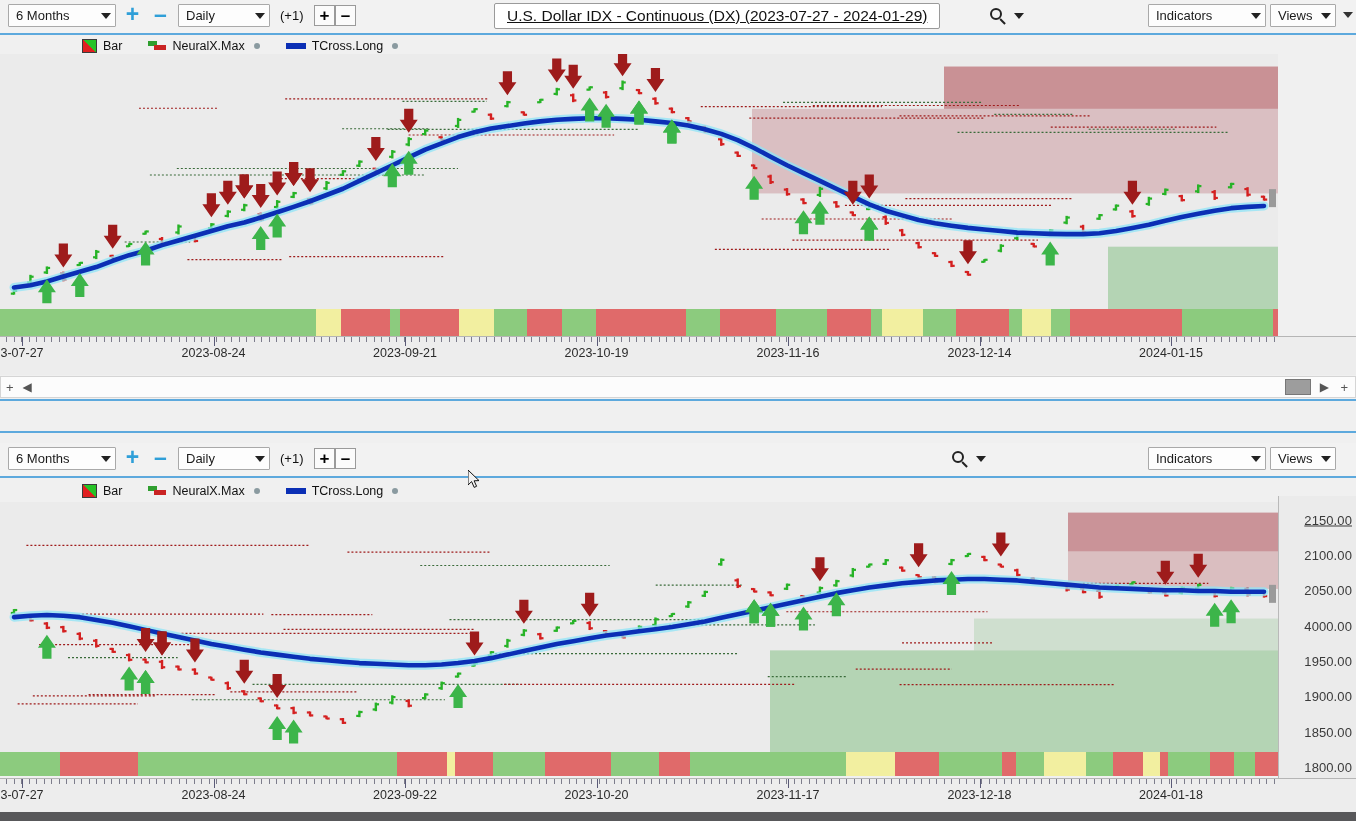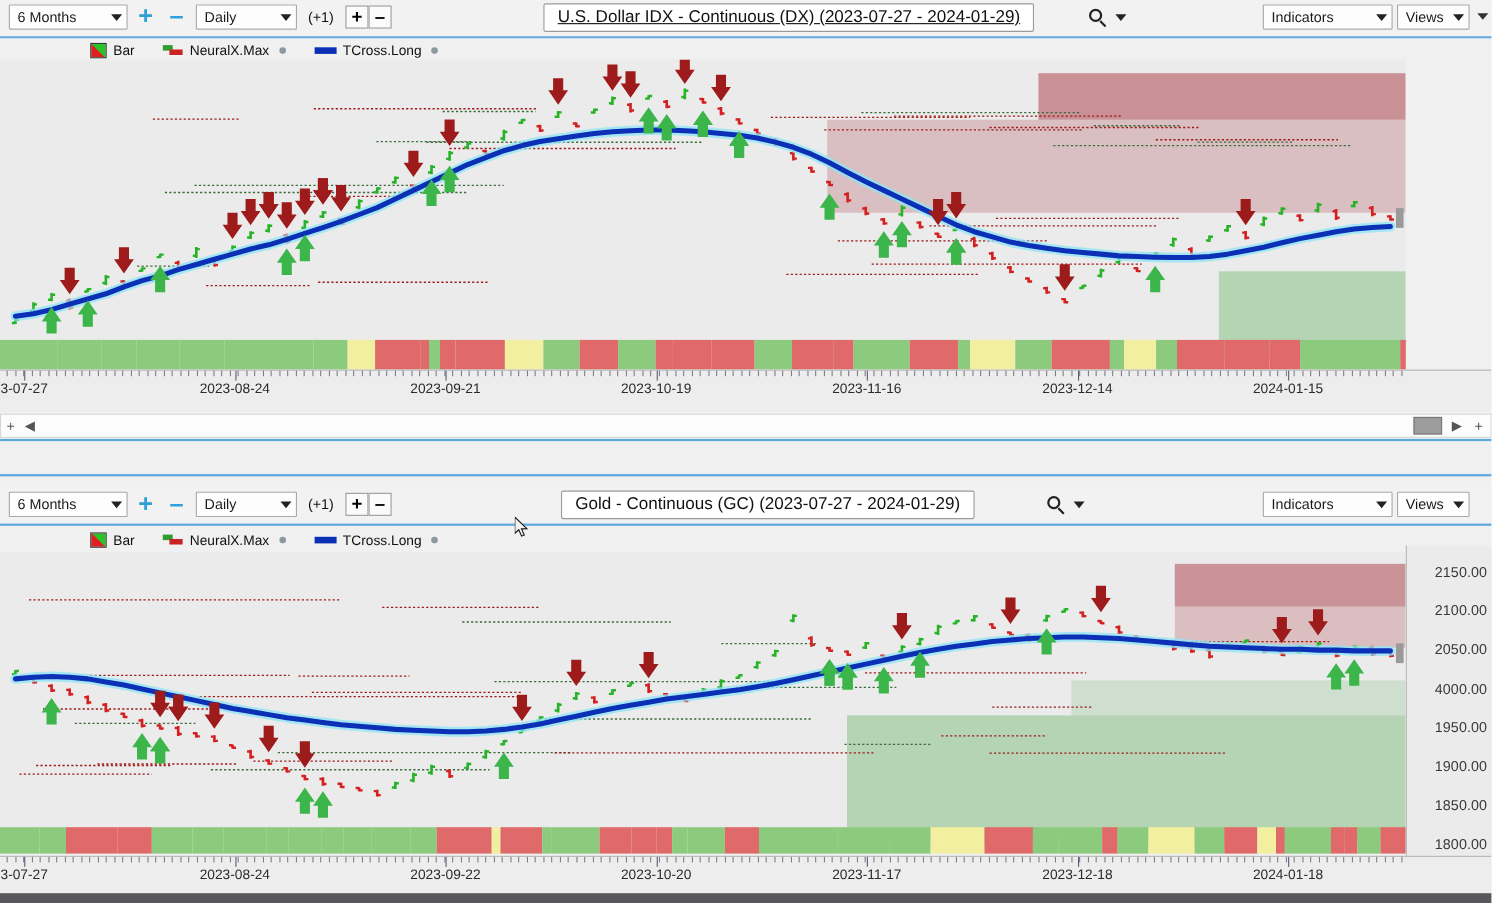--- a/index.html
+++ b/index.html
@@ -736,23 +736,20 @@
       <span class="caret"></span>
     </div>
     <span class="paren" style="position:absolute;left:280px;top:8px;">(+1)</span>
     <div class="pmbtn" style="position:absolute;left:314px;top:5px;">
         <span>+</span>
       </div>
     <div class="pmbtn" style="position:absolute;left:335px;top:5px;">
         <span>–</span>
       </div>
 
-    <div class="titlebox" style="position:absolute;left:510px;top:3px;">
-      <span>Gold - Continuous (GC) (2023-07-27 - 2024-01-29)</span>
-    </div>
     <div class="magnifier" style="position:absolute;left:952px;top:8px;">
       <span class="circ"></span>
         <span class="hand"></span>
     </div>
     <div class="minicaret" style="position:absolute;left:976px;top:13px;"></div>
 
     <div class="combo" style="position:absolute;left:1148px;top:4px;width:118px;">
       <span class="cap">Indicators</span>
       <span class="caret"></span>
     </div>
@@ -1120,21 +1117,21 @@
       <span style="left: 1113px; width: 30px; background: rgb(224, 106, 106);"></span>
       <span style="left: 1143px; width: 17px; background: rgb(242, 239, 160);"></span>
       <span style="left: 1160px; width: 8px; background: rgb(224, 106, 106);"></span>
       <span style="left: 1168px; width: 42px; background: rgb(140, 203, 126);"></span>
       <span style="left: 1210px; width: 12px; background: rgb(224, 106, 106);"></span>
       <span style="left: 1222px; width: 12px; background: rgb(224, 106, 106);"></span>
       <span style="left: 1234px; width: 21px; background: rgb(140, 203, 126);"></span>
       <span style="left: 1255px; width: 23px; background: rgb(224, 106, 106);"></span>
     </div>
   <div class="axisR" id="axis-gc" style="left:1278px;top:496px;width:78px;height:282px;">
-      <div class="tick" style="top: 23.6623px;">2150.00</div>
+      <div class="tick" style="top: 23.6623px; text-decoration: underline;">2150.00</div>
       <div class="tick" style="top: 58.987px;">2100.00</div>
       <div class="tick" style="top: 94.3117px;">2050.00</div>
       <div class="tick" style="top: 129.636px;">4000.00</div>
       <div class="tick" style="top: 164.961px;">1950.00</div>
       <div class="tick" style="top: 200.286px;">1900.00</div>
       <div class="tick" style="top: 235.61px;">1850.00</div>
       <div class="tick" style="top: 270.935px;">1800.00</div>
     </div>
   <div class="xaxis" id="x-gc" style="left:0;top:778px;width:1356px;height:34px;">
       <div class="tk" style="left: 6px;"></div>

